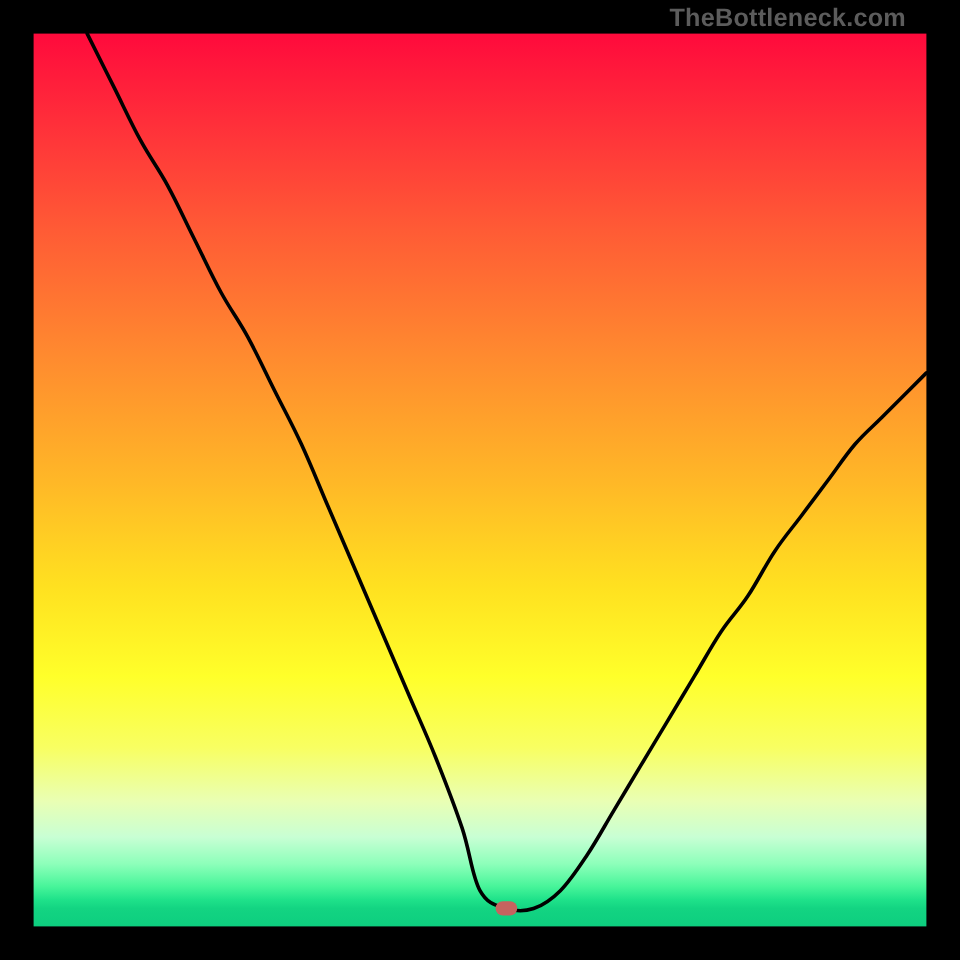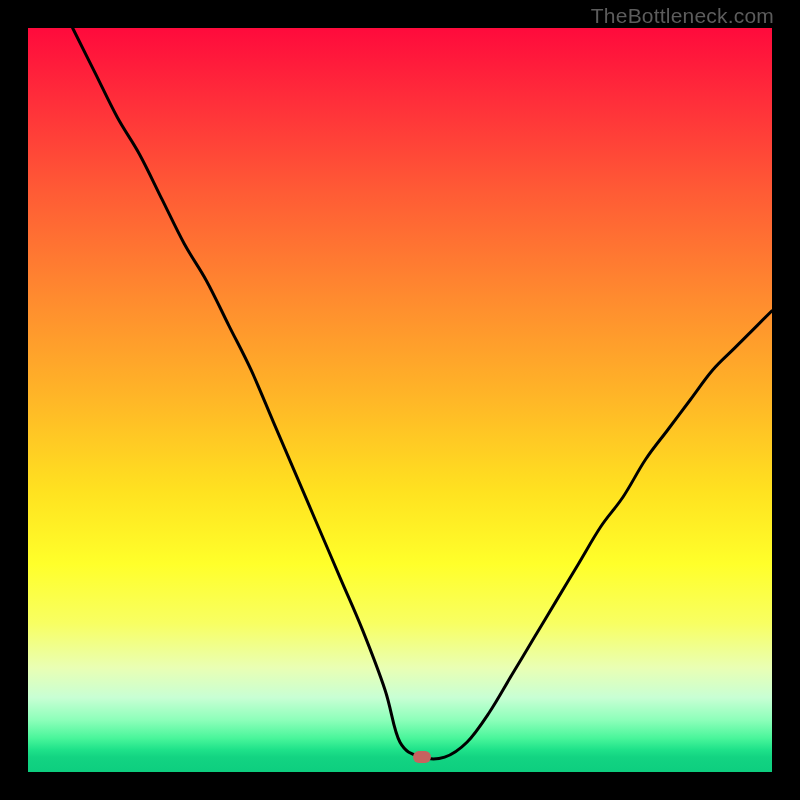--- a/index.html
+++ b/index.html
@@ -37,25 +37,25 @@
       #8dffba 93%,
       #48f59a 95.5%,
       #1fe28a 97%,
       #13d482 98%,
       #0dce7f 100%);
     overflow: visible;
   }
   .watermark {
     position: absolute;
     top: 4px;
-    right: 26px;
+    right: 45px;
     color: #5c5c5c;
     font-size: 21px;
     letter-spacing: 0.2px;
-    font-weight: 400;
+    font-weight: 700;
   }
   .curve {
     position: absolute;
     left: 0;
     top: 0;
     width: 744px;
     height: 744px;
     overflow: visible;
   }
   .marker {

